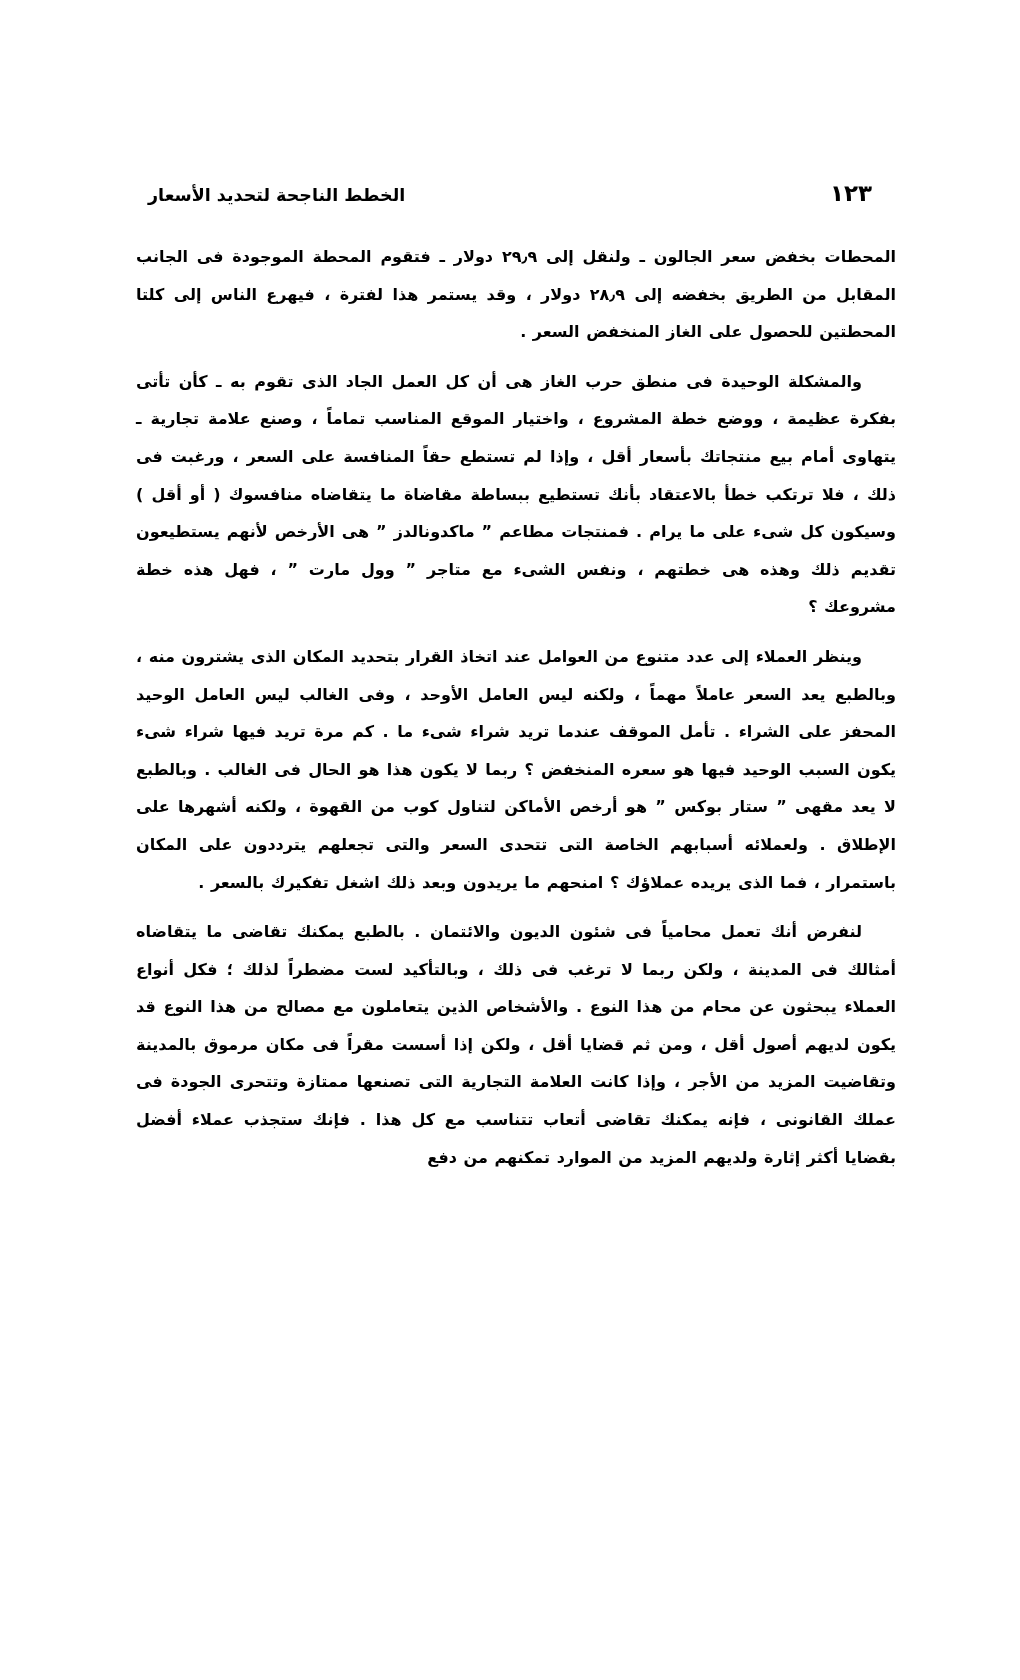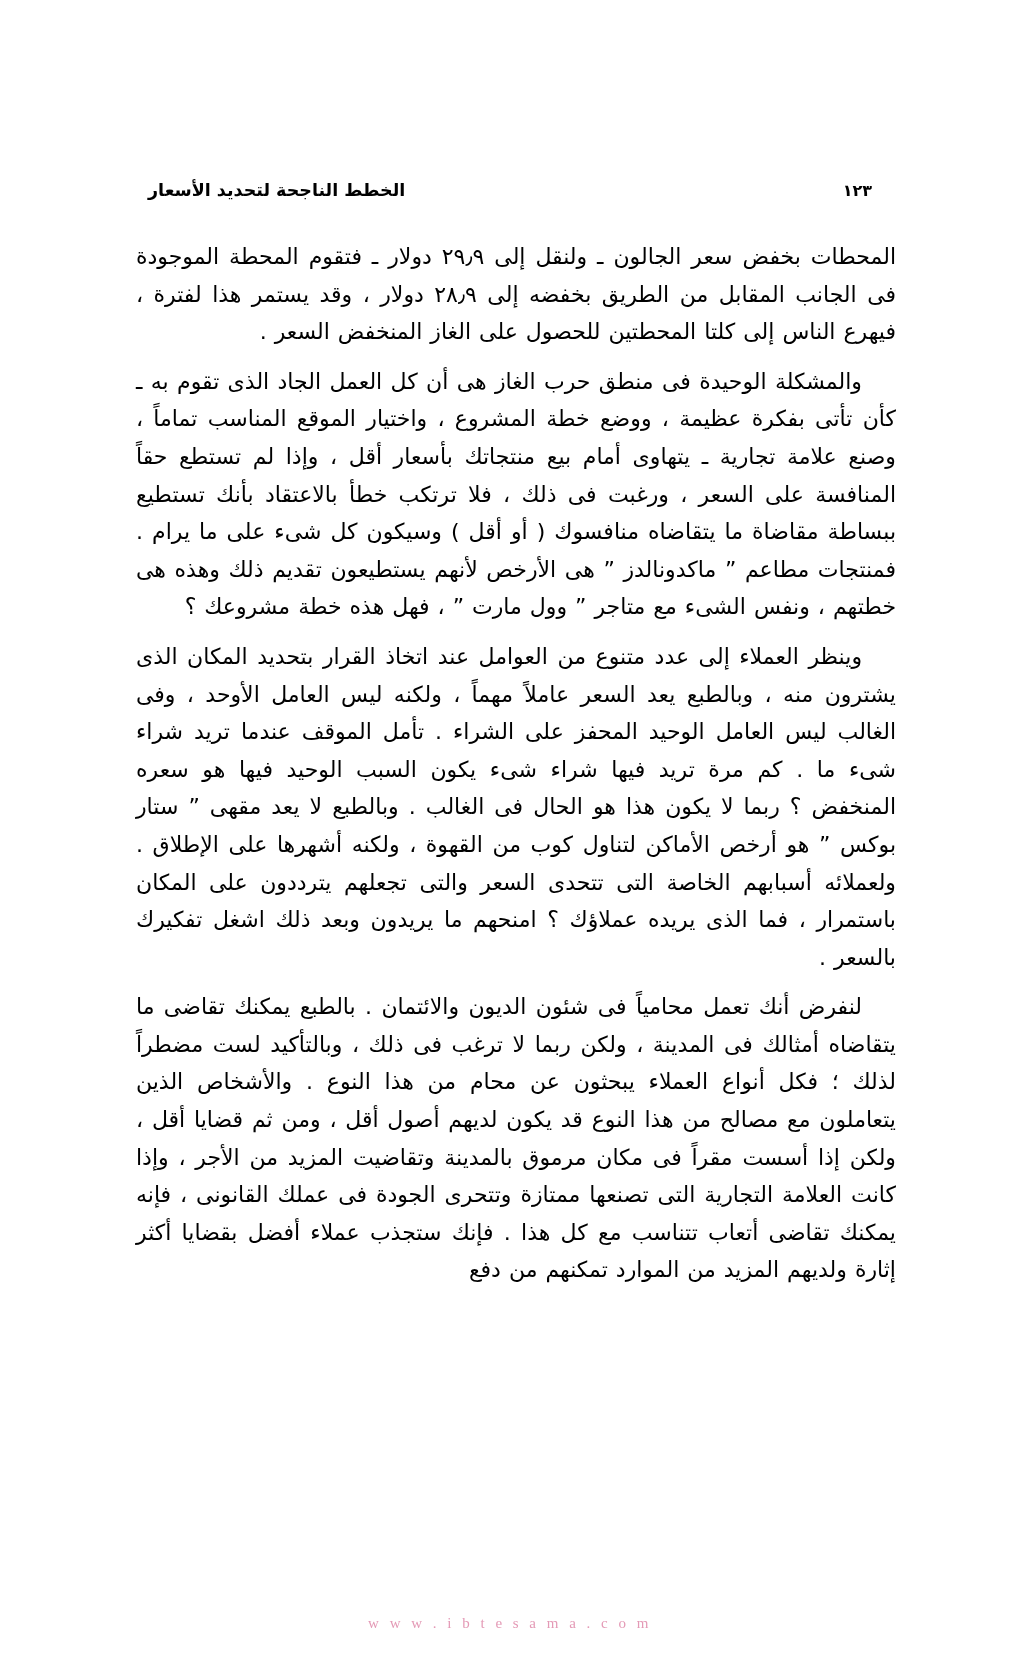--- a/index.html
+++ b/index.html
@@ -32,43 +32,43 @@
   }
   .head-title {
     font-size: 17.5px;
     font-weight: bold;
     color: #000;
     letter-spacing: 0px;
     white-space: nowrap;
     direction: rtl;
   }
   .folio {
-    font-size: 16px;
+    font-size: 23px;
     font-weight: bold;
     color: #000;
     direction: rtl;
     letter-spacing: 1.5px;
   }
 
   
   .textblock {
     position: absolute;
     top: 238px;
     left: 136px;
     width: 760px;
     direction: rtl;
     text-align: justify;
     text-align-last: right;
     color: #000;
   }
   p.para {
     margin: 0;
-    font-size: 22px;
+    font-size: 16px;
     line-height: 37.6px;
-    font-weight: normal;
+    font-weight: bold;
     text-indent: 0;
     text-align: justify;
     text-align-last: right;
     word-spacing: 1px;
   }
   p.para.indent {
     text-indent: 34px;
   }
   
   p.para + p.para { margin-top: 12px; }
@@ -98,15 +98,14 @@
     <span class="folio">١٢٣</span>
   </div>
 
   <div class="textblock">
     <p class="para">المحطات بخفض سعر الجالون ـ ولنقل إلى ٢٩٫٩ دولار ـ فتقوم المحطة الموجودة فى الجانب المقابل من الطريق بخفضه إلى ٢٨٫٩ دولار ، وقد يستمر هذا لفترة ، فيهرع الناس إلى كلتا المحطتين للحصول على الغاز المنخفض  السعر .</p>
     <p class="para indent">والمشكلة الوحيدة فى منطق حرب الغاز هى أن كل العمل الجاد الذى تقوم به ـ كأن تأتى بفكرة عظيمة ، ووضع خطة المشروع ، واختيار الموقع المناسب تماماً ، وصنع علامة تجارية ـ يتهاوى أمام بيع منتجاتك بأسعار أقل ، وإذا لم تستطع حقاً المنافسة على السعر ، ورغبت فى ذلك ، فلا ترتكب خطأ بالاعتقاد بأنك تستطيع ببساطة مقاضاة ما يتقاضاه منافسوك ( أو أقل ) وسيكون كل شىء على ما يرام . فمنتجات مطاعم ” ماكدونالدز ” هى الأرخص لأنهم يستطيعون تقديم ذلك وهذه هى خطتهم ، ونفس الشىء مع متاجر ” وول مارت ” ، فهل هذه خطة مشروعك ؟</p>
     <p class="para indent">وينظر العملاء إلى عدد متنوع من العوامل عند اتخاذ القرار بتحديد المكان الذى يشترون منه ، وبالطبع يعد السعر عاملاً مهماً ، ولكنه ليس العامل الأوحد ، وفى الغالب ليس العامل الوحيد المحفز على الشراء . تأمل الموقف عندما تريد شراء شىء ما . كم مرة تريد فيها شراء شىء يكون السبب الوحيد فيها هو سعره المنخفض ؟ ربما لا يكون هذا هو الحال فى الغالب . وبالطبع لا يعد مقهى ” ستار بوكس ” هو أرخص الأماكن لتناول كوب من القهوة ، ولكنه أشهرها على الإطلاق . ولعملائه أسبابهم الخاصة التى تتحدى السعر والتى تجعلهم يترددون على المكان باستمرار ، فما الذى يريده عملاؤك ؟ امنحهم ما يريدون وبعد ذلك اشغل تفكيرك بالسعر .</p>
     <p class="para indent">لنفرض أنك تعمل محامياً فى شئون الديون والائتمان . بالطبع يمكنك تقاضى ما يتقاضاه أمثالك فى المدينة ، ولكن ربما لا ترغب فى ذلك ، وبالتأكيد لست مضطراً لذلك ؛ فكل أنواع العملاء يبحثون عن محام من هذا النوع . والأشخاص الذين يتعاملون مع مصالح من هذا النوع قد يكون لديهم أصول أقل ، ومن ثم قضايا أقل ، ولكن إذا أسست مقراً فى مكان مرموق بالمدينة وتقاضيت المزيد من الأجر ، وإذا كانت العلامة التجارية التى تصنعها ممتازة وتتحرى الجودة فى عملك القانونى ، فإنه يمكنك تقاضى أتعاب تتناسب مع كل هذا . فإنك ستجذب عملاء أفضل بقضايا أكثر إثارة ولديهم المزيد من الموارد تمكنهم من دفع</p>
   </div>
 
-  <div class="watermark">w w w . i b t e s a m a . c o m</div>
 
 </div>
 
 </body></html>

